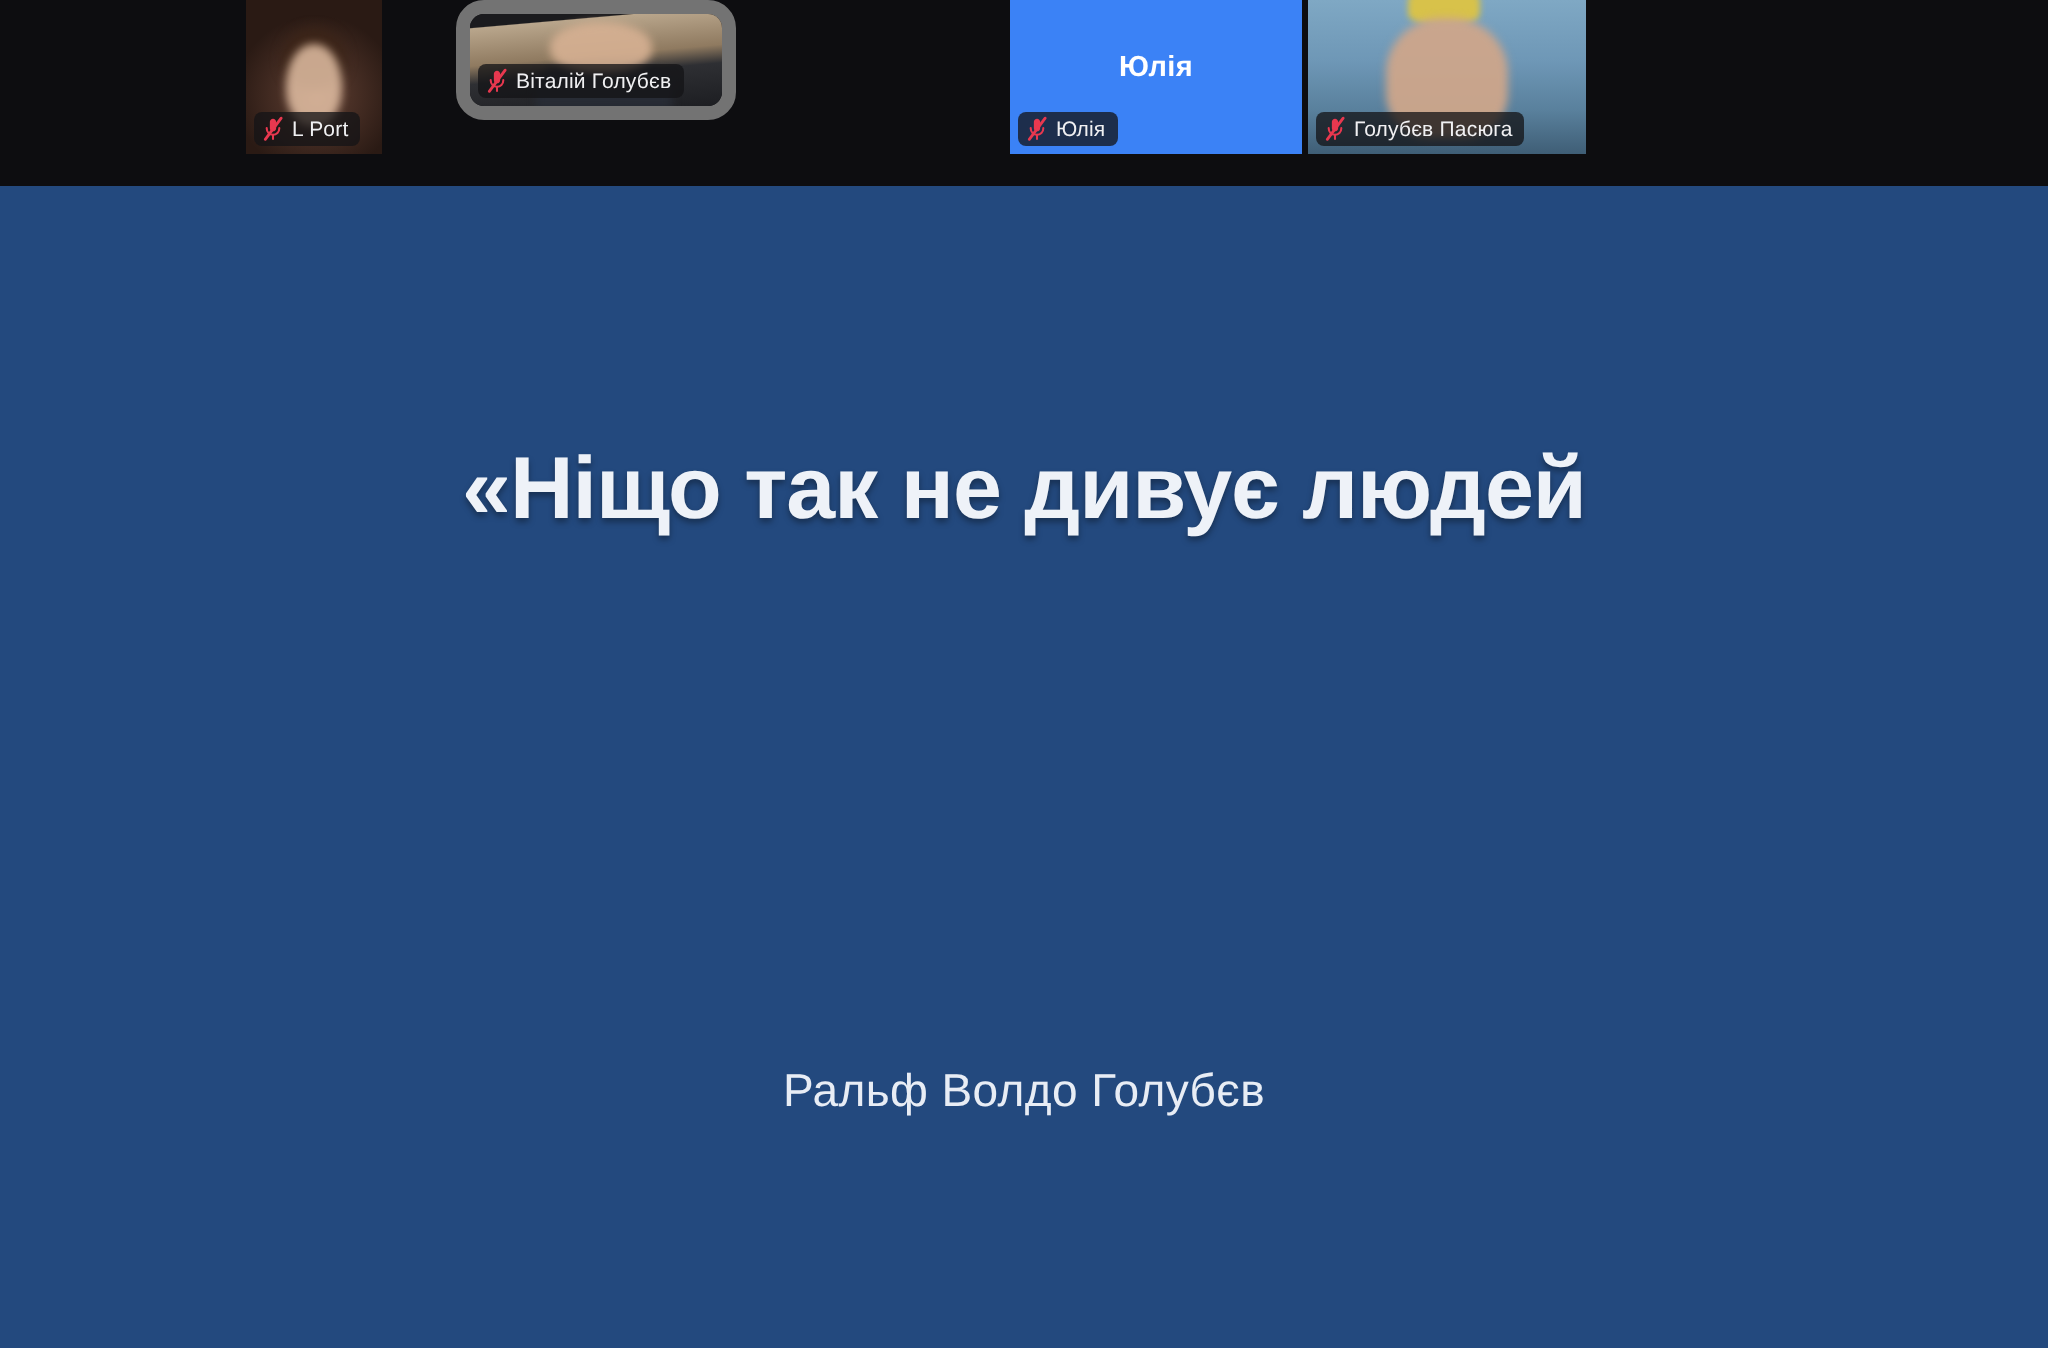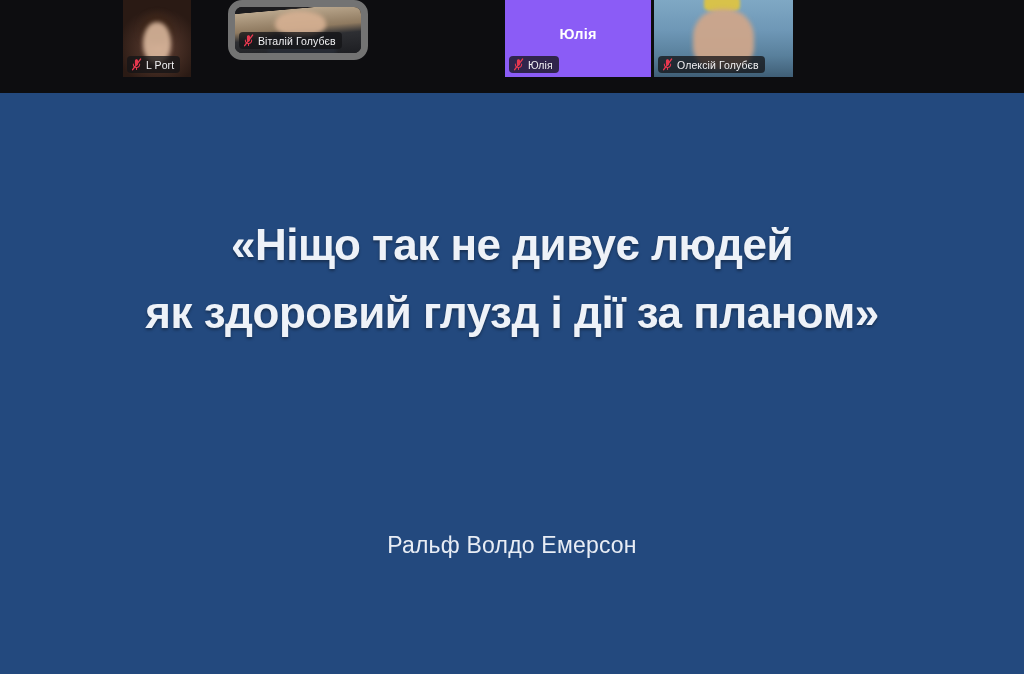--- a/index.html
+++ b/index.html
@@ -35,21 +35,21 @@
     z-index:5;
     margin-top:46px;
   }
   .name-pill .label {
     color:#f0f0f2; font-size:10.5px; line-height:12px;
     white-space:nowrap; letter-spacing:.1px;
   }
   .mic-off { width:11px; height:13px; flex:0 0 auto; display:block; }
 
   
-  .tile.camoff { background:#8b5cf6; }
+  .tile.camoff { background:#3b82f6; }
   .camoff-name {
     position:absolute; left:0; right:0; top:26px;
     text-align:center; color:#ffffff;
     font-size:14.5px; font-weight:bold; letter-spacing:.2px;
   }
 
   
   .vid-lport   { background:radial-gradient(ellipse 60% 52% at 52% 62%, #6d4a3c 0%, #4a3026 42%, #2a1a14 100%),
                             linear-gradient(160deg,#c8b49c 0%,#8d7a64 35%,#3a2a20 100%); }
   .vid-lport::after{ content:""; position:absolute; left:30%; top:28%; width:40%; height:54%;
@@ -153,28 +153,27 @@
 
     <div class="tile" style="left:654px;width:139px;">
       <div class="video vid-oleksii"></div>
       <div class="name-pill">
         <svg class="mic-off" viewBox="0 0 14 16">
           <path d="M7 1.4c-1.1 0-2 .9-2 2v4.1c0 1.1.9 2 2 2s2-.9 2-2V3.4c0-1.1-.9-2-2-2z" fill="#e8384f"></path>
           <path d="M3 7.3v.4c0 2.2 1.8 4 4 4s4-1.8 4-4v-.4" stroke="#e8384f" stroke-width="1.3" fill="none" stroke-linecap="round"></path>
           <path d="M7 11.7v2.6" stroke="#e8384f" stroke-width="1.3" stroke-linecap="round"></path>
           <path d="M12.2 1.1L2.1 14.6" stroke="#e8384f" stroke-width="1.8" stroke-linecap="round"></path>
         </svg>
-        <span class="label">Олексій Голубєв</span>
+        <span class="label">Голубєв Пасюга</span>
       </div>
     </div>
 
 
   </div>
 
   <div class="slide">
     <div class="quote">
       <span class="l1">«Ніщо так не дивує людей</span>
-      <span class="l2">як здоровий глузд і дії за планом»</span>
     </div>
-    <div class="author">Ральф Волдо Емерсон</div>
+    <div class="author">Ральф Волдо Голубєв</div>
   </div>
 
 </div>
 
 </body></html>

